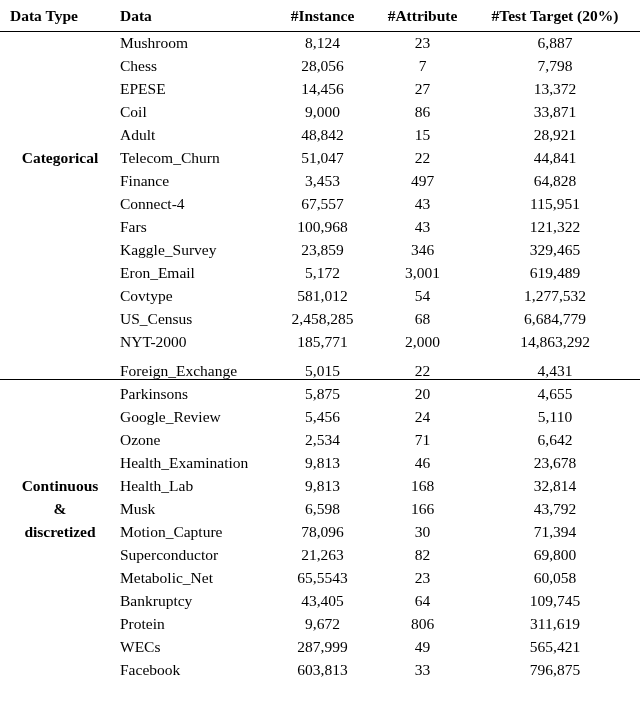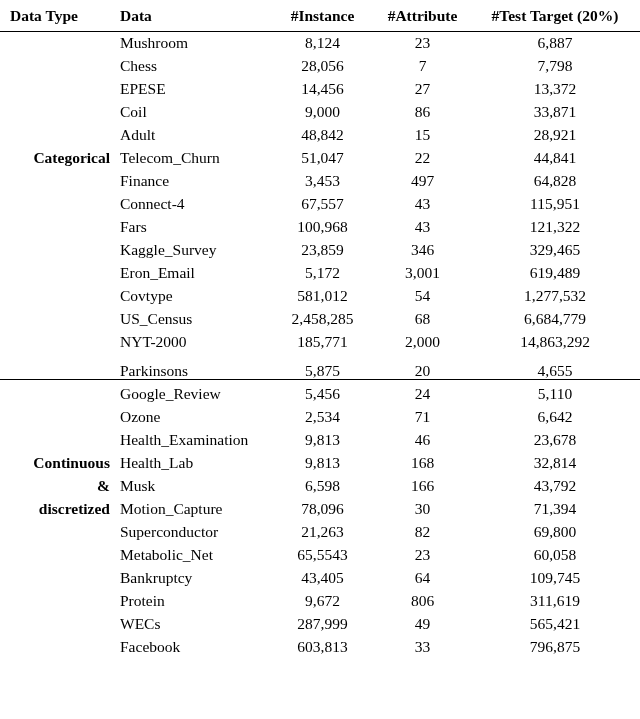--- a/index.html
+++ b/index.html
@@ -51,21 +51,21 @@
   }
 
   tbody td {
     padding: 0;
     height: 23px;
     line-height: 23px;
     white-space: nowrap;
     font-size: 15.5px;
   }
   td.t-type {
-    text-align: right;
+    text-align: center;
     padding-left: 10px;
     font-weight: bold;
   }
   td.t-data {
     text-align: left;
     padding-left: 10px;
   }
   td.t-num {
     text-align: center;
   }
@@ -193,20 +193,27 @@
         </tr>
         <tr class="spacer-row">
           <td></td>
           <td></td>
           <td></td>
           <td></td>
           <td></td>
         </tr>
         <tr>
           <td class="t-type"></td>
+          <td class="t-data">Foreign_Exchange</td>
+          <td class="t-num">5,015</td>
+          <td class="t-num">22</td>
+          <td class="t-num">4,431</td>
+        </tr>
+        <tr>
+          <td class="t-type"></td>
           <td class="t-data">Parkinsons</td>
           <td class="t-num">5,875</td>
           <td class="t-num">20</td>
           <td class="t-num">4,655</td>
         </tr>
         <tr>
           <td class="t-type"></td>
           <td class="t-data">Google_Review</td>
           <td class="t-num">5,456</td>
           <td class="t-num">24</td>

